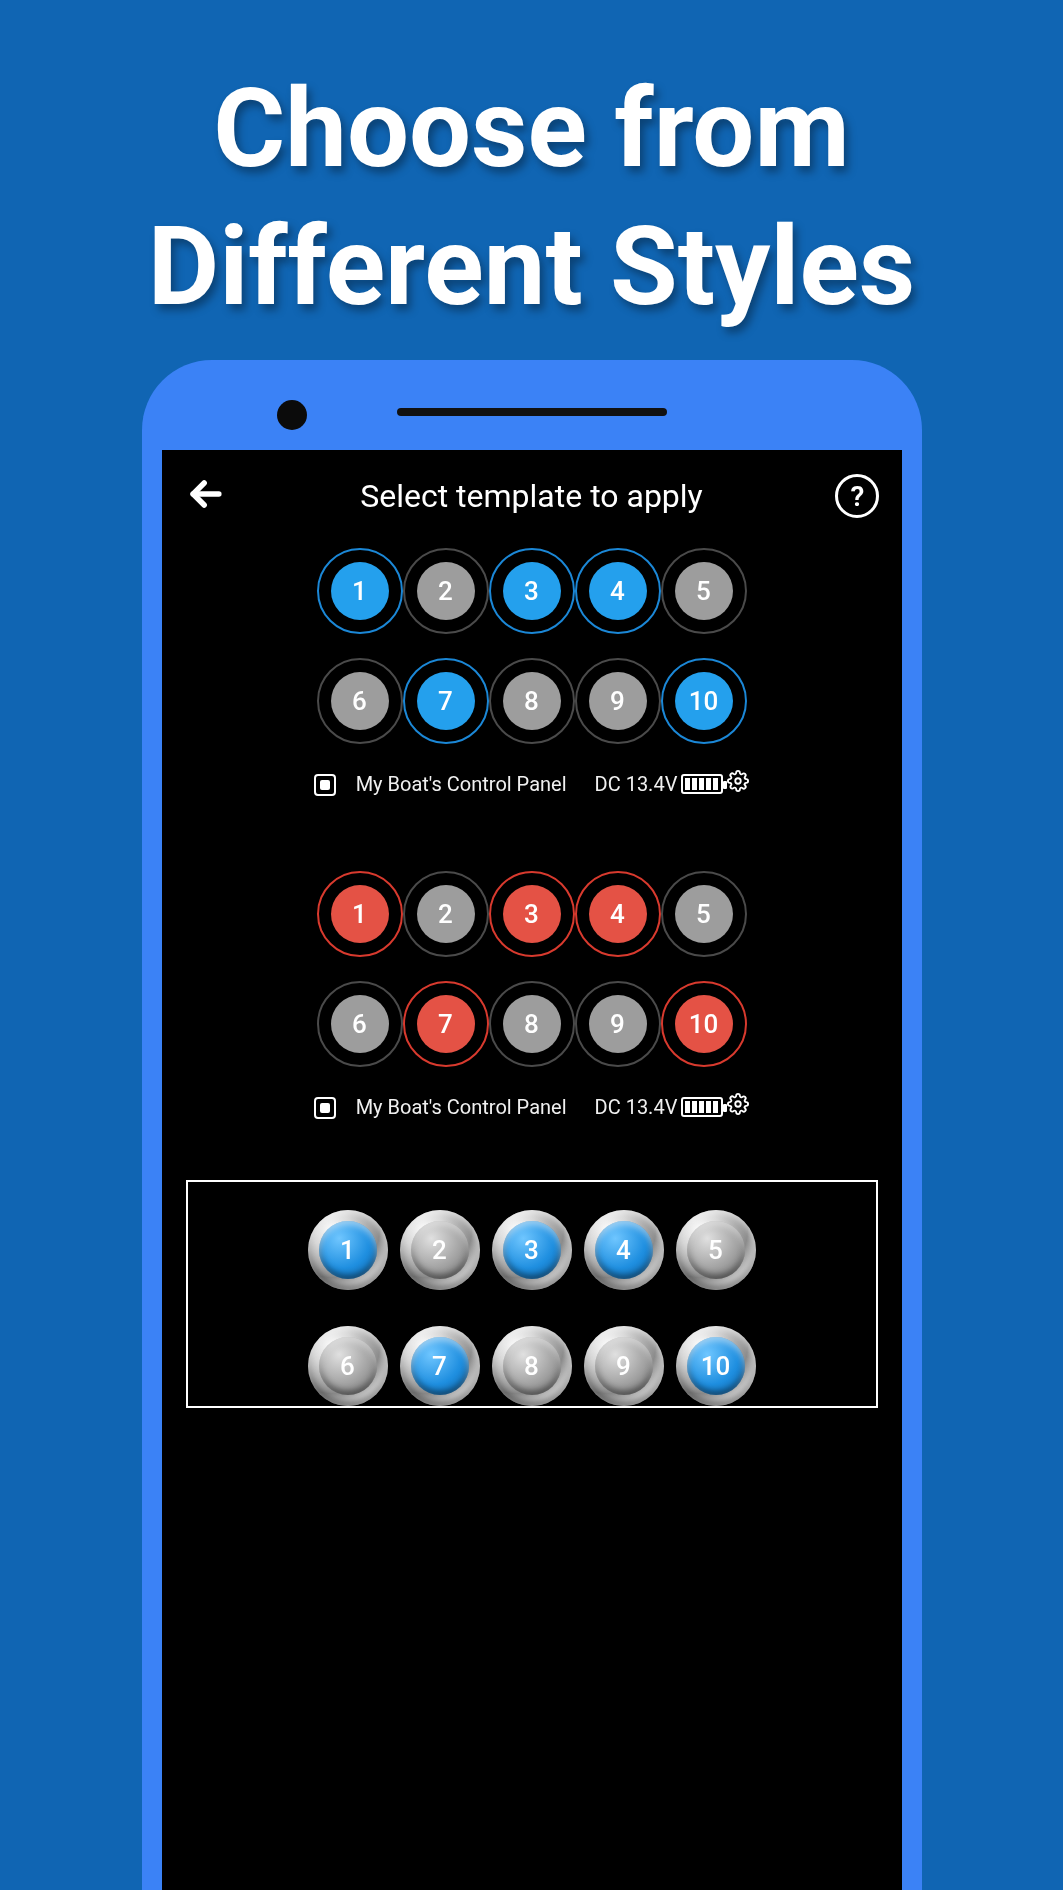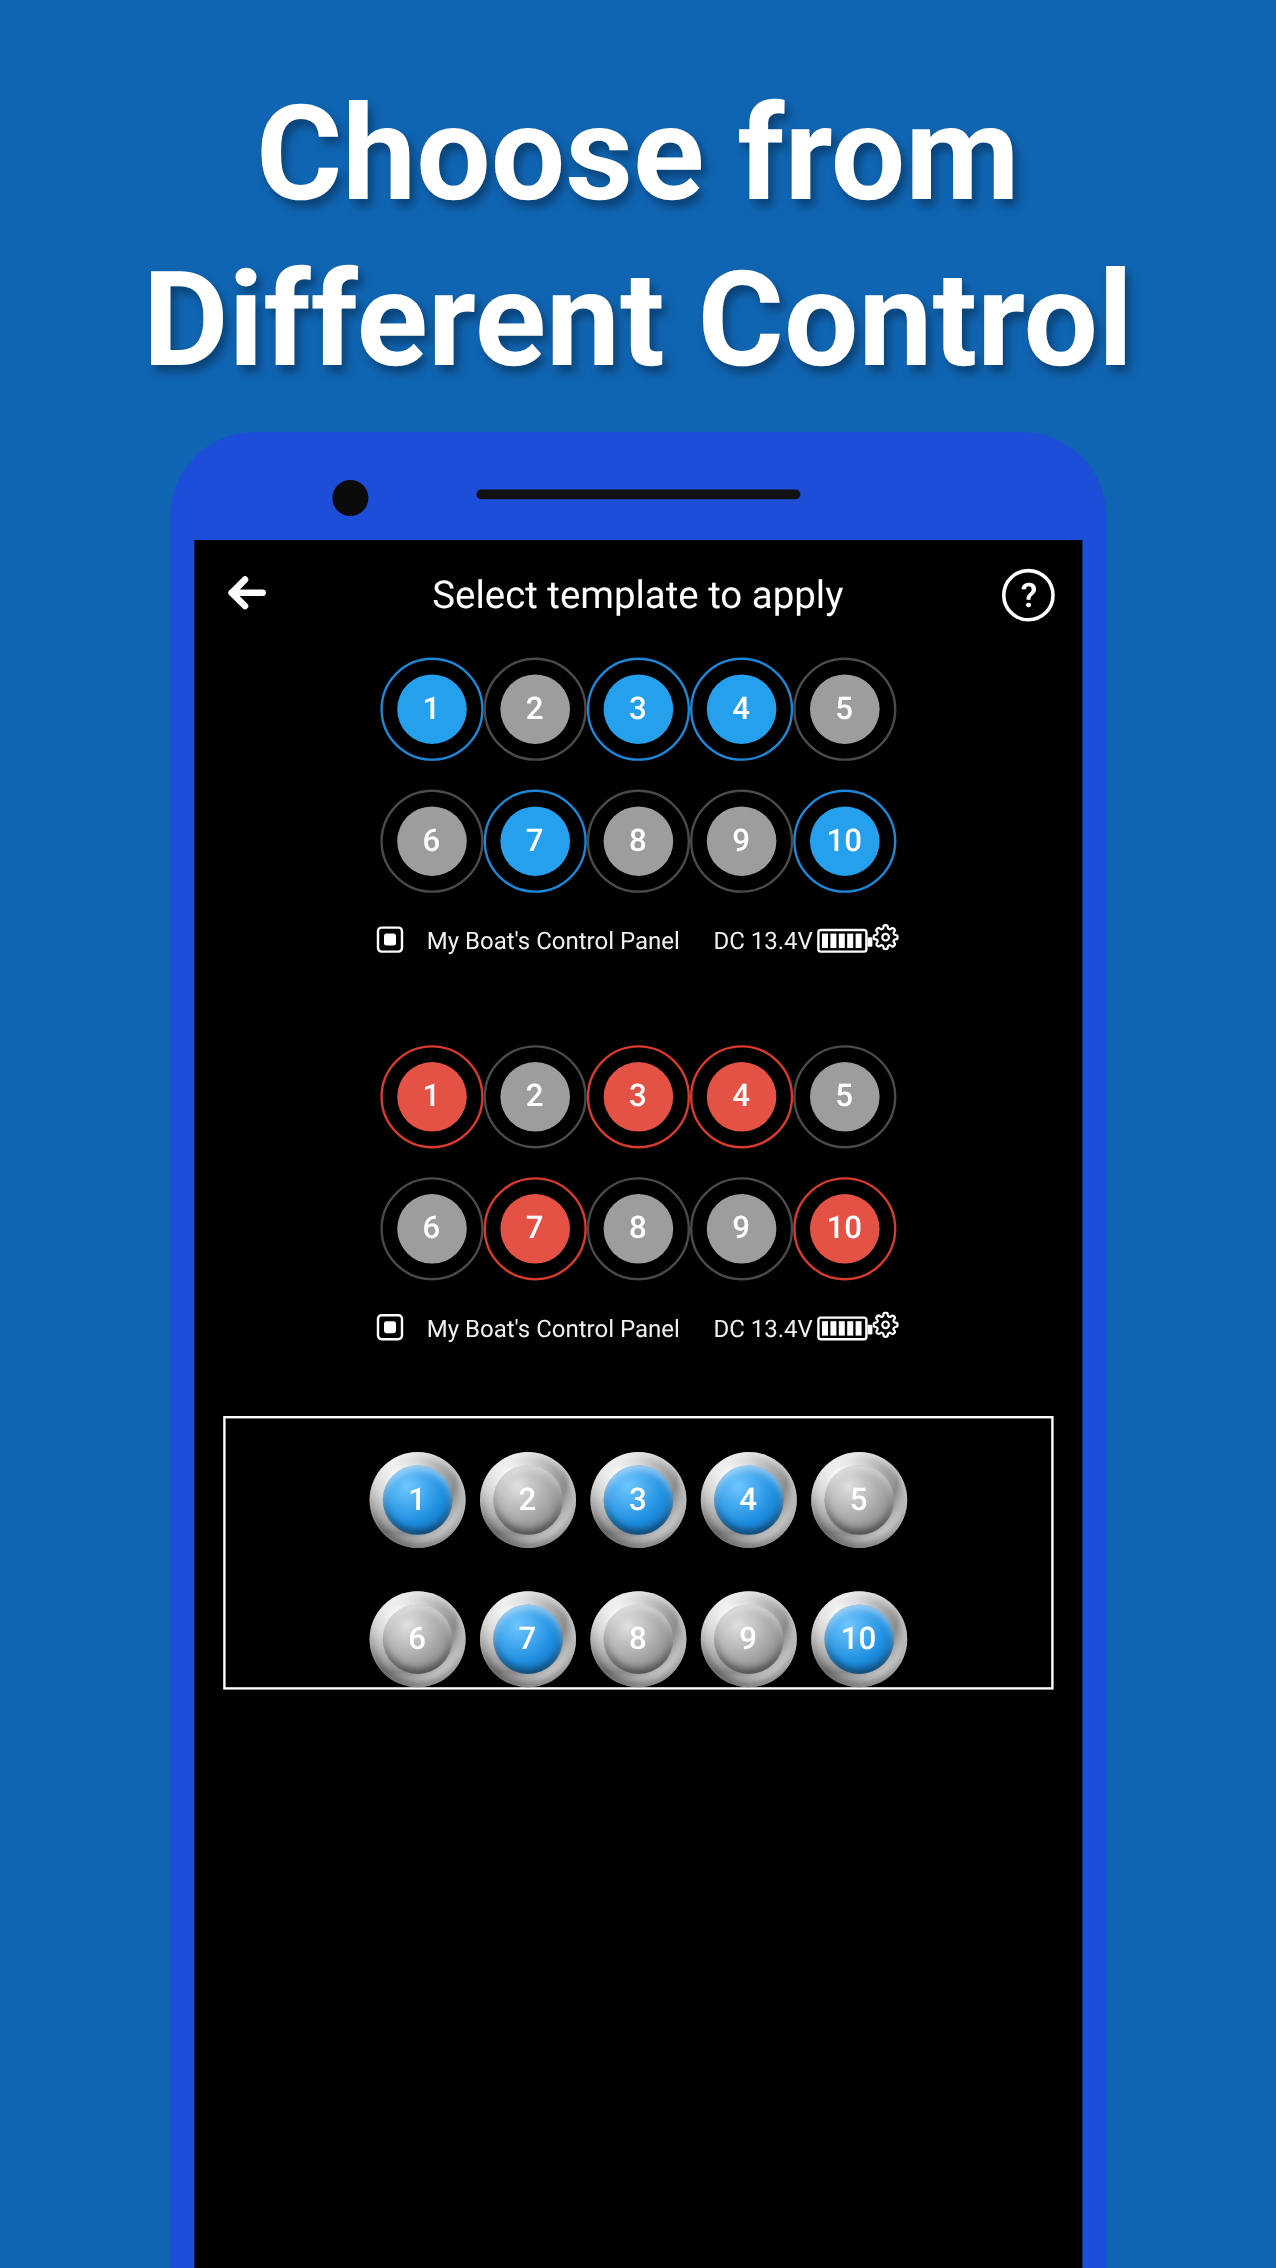--- a/index.html
+++ b/index.html
@@ -18,21 +18,21 @@
     text-align: center;
     padding: 60px 40px 40px 40px;
     text-shadow: 4px 6px 8px rgba(0,0,0,.35);
   }
   .phone-frame {
     position: absolute;
     left: 50%;
     transform: translateX(-50%);
     top: 360px;
     width: 780px;
-    background: #1d4ed8;
+    background: #3b82f6;
     border-radius: 70px 70px 0 0;
     padding: 30px 20px 0 20px;
   }
   .phone-top {
     position: relative;
     height: 60px;
   }
   .phone-camera {
     position: absolute;
     left: 115px;
@@ -129,21 +129,21 @@
 
   .status-row {
     display:flex;
     align-items:center;
     justify-content:center;
     gap: 28px;
     font-size: 20px;
     color:#f0f0f0;
     padding: 12px 0 0 0;
   }
-  .status-left { display:flex; align-items:flex-start; gap:20px; }
+  .status-left { display:flex; align-items:flex-end; gap:20px; }
   .panel-icon {
     width:22px;height:22px;border:2px solid #fff;border-radius:4px;
     display:inline-flex;align-items:center;justify-content:center;
   }
   .panel-icon::before{content:"";width:10px;height:10px;background:#fff;border-radius:2px;}
   .status-right{display:flex;align-items:center;gap:4px;}
   .battery-icon{
     width:42px;height:20px;border:2px solid #fff;border-radius:3px;position:relative;
     display:inline-flex;align-items:center;padding:2px;gap:2px;
   }
@@ -179,21 +179,21 @@
   .metal-on .face{
     background: radial-gradient(circle at 35% 30%, #6fc6ff 0%, #1f8fe0 55%, #0f64a8 100%);
   }
   .metal-off .face{
     background: radial-gradient(circle at 35% 30%, #e0e0e0 0%, #a2a2a2 55%, #6a6a6a 100%);
   }
 </style>
 </head>
 <body>
 
-<div class="promo-title">Choose from Different Control</div>
+<div class="promo-title">Choose from Different Styles</div>
 
 <div class="phone-frame">
   <div class="phone-top">
     <div class="phone-camera"></div>
     <div class="phone-speaker"></div>
   </div>
 
   <div class="screen">
 
     <div class="topbar">

